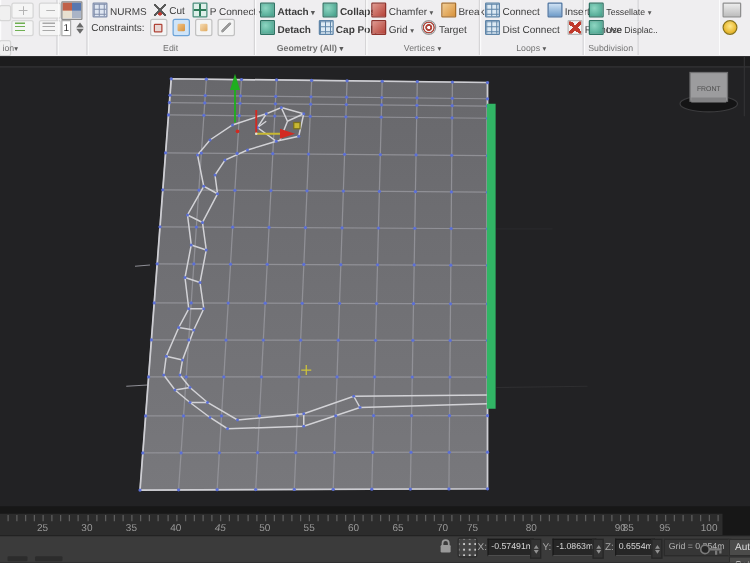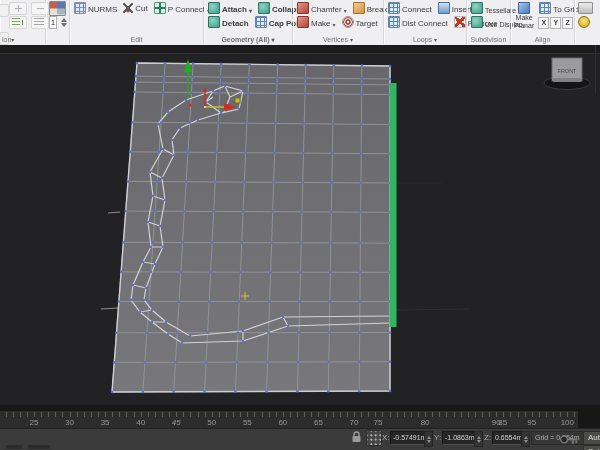--- a/index.html
+++ b/index.html
@@ -111,20 +111,35 @@
       <span class="rbtn">
           <span class="ic ic-cut"></span>
           <span>Cut</span>
         </span>
       <span class="rbtn">
           <span class="ic ic-pconnect"></span>
           <span>P Connect</span>
           <span class="car"></span>
         </span>
     </div>
+    <div class="prow r2">
+      <span>Constraints:</span>
+      <span class="cbtn">
+          <span class="cmark cm-red"></span>
+        </span>
+      <span class="cbtn active">
+          <span class="cmark cm-or"></span>
+        </span>
+      <span class="cbtn">
+          <span class="cmark cm-or2"></span>
+        </span>
+      <span class="cbtn">
+          <span class="cmark cm-gray"></span>
+        </span>
+    </div>
     <div class="plabel">Edit</div>
   </div>
 
   <div class="panel" style="left:204px;width:88px;font-weight:bold;">
     <div class="prow r1">
       <span class="rbtn">
           <span class="ic ic-teal"></span>
           <span>Attach</span>
           <span class="car"></span>
         </span>
@@ -154,21 +169,21 @@
           <span class="car"></span>
         </span>
       <span class="rbtn">
           <span class="ic ic-orange"></span>
           <span>Break</span>
         </span>
     </div>
     <div class="prow r2">
       <span class="rbtn">
           <span class="ic ic-red"></span>
-          <span>Make</span>
+          <span>Grid</span>
           <span class="car"></span>
         </span>
       <span class="rbtn">
           <span class="ic ic-target"></span>
           <span>Target</span>
         </span>
     </div>
     <div class="plabel"><span>Vertices</span> <span class="car"></span></div>
   </div>
 
@@ -206,41 +221,20 @@
     </div>
     <div class="prow r2" style="font-size:7px;">
       <span class="rbtn">
           <span class="ic ic-teal"></span>
           <span>Use Displac..</span>
         </span>
     </div>
     <div class="plabel">Subdivision</div>
   </div>
 
-  <div class="panel" style="left:511px;width:63px;">
-    <div class="prow r1" style="top:2px;height:28px;align-items:flex-start;">
-      <span class="mkcol">
-        <span class="ic ic-blue"></span>
-        <span>Make</span>
-        <span>Planar</span>
-      </span>
-      <span style="display:flex;flex-direction:column;gap:3px;">
-        <span class="rbtn">
-            <span class="ic ic-gridblue"></span>
-            <span>To Grid</span>
-          </span>
-        <span class="xyz">
-          <b>X</b>
-          <b>Y</b>
-          <b>Z</b>
-        </span>
-      </span>
-    </div>
-    <div class="plabel">Align</div>
-  </div>
 
   <div class="panel" style="left:575px;width:25px;border-right:none;">
     <div class="prow r1">
         <span class="ic ic-mon"></span>
       </div>
     <div class="prow r2">
         <span class="ic ic-bulb"></span>
       </div>
   </div>
 </div>

